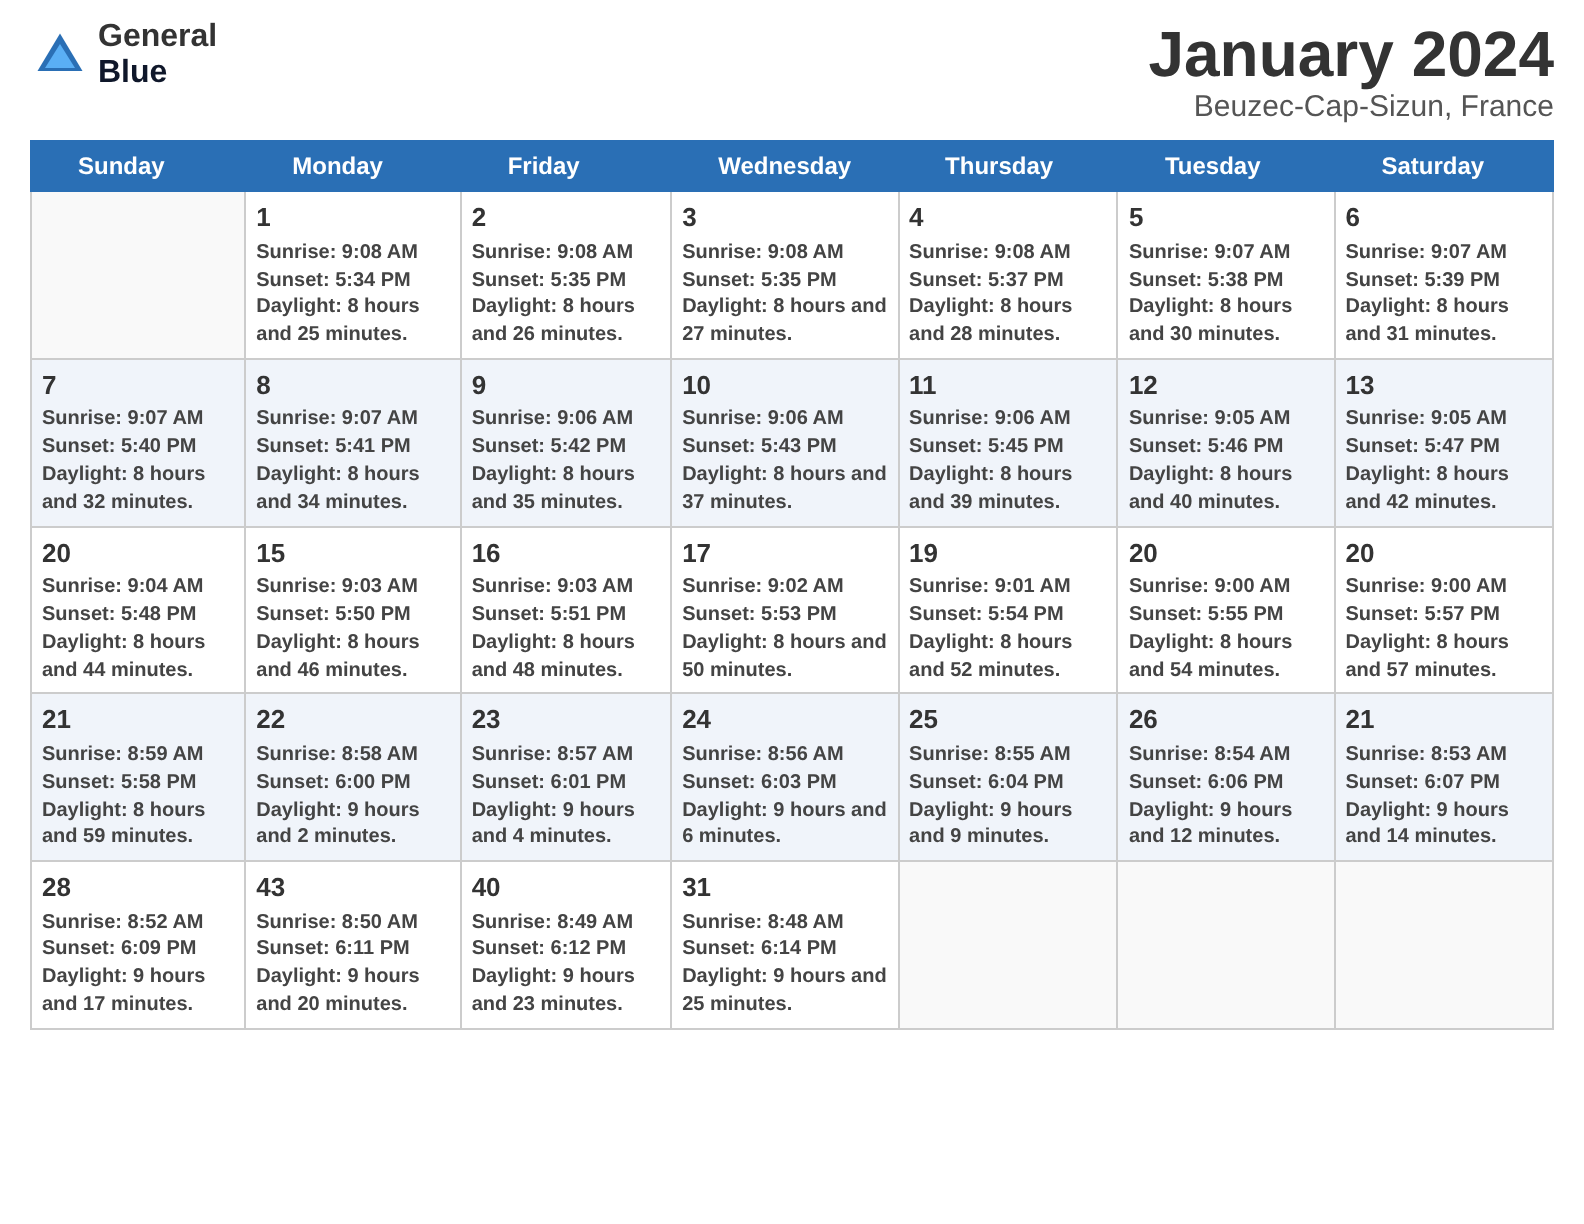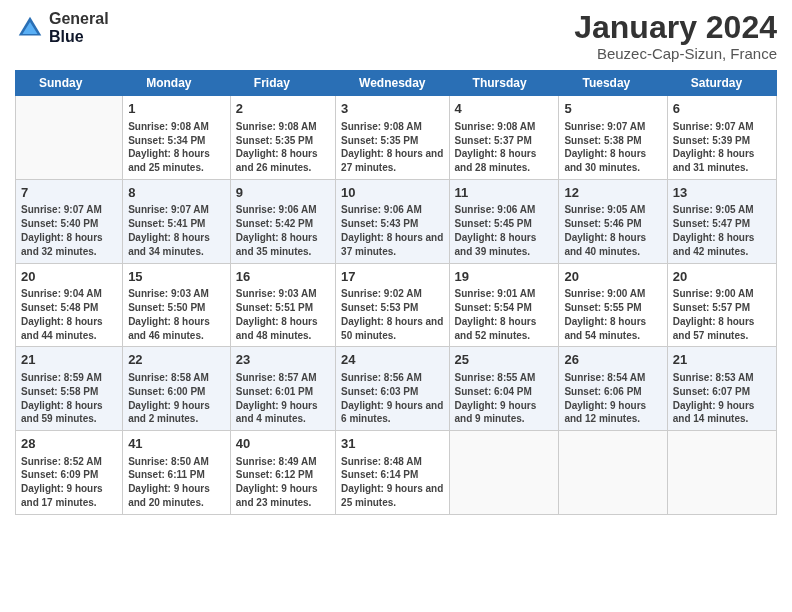--- a/index.html
+++ b/index.html
@@ -235,21 +235,21 @@
             <div class="day-number">21</div>
 <div class="day-info">Sunrise: 8:53 AM<br>Sunset: 6:07 PM<br>Daylight: 9 hours and 14 minutes.</div>
           </td>
         </tr>
         <tr>
           <td>
             <div class="day-number">28</div>
 <div class="day-info">Sunrise: 8:52 AM<br>Sunset: 6:09 PM<br>Daylight: 9 hours and 17 minutes.</div>
           </td>
           <td>
-            <div class="day-number">41</div>
+            <div class="day-number">43</div>
 <div class="day-info">Sunrise: 8:50 AM<br>Sunset: 6:11 PM<br>Daylight: 9 hours and 20 minutes.</div>
           </td>
           <td>
             <div class="day-number">40</div>
 <div class="day-info">Sunrise: 8:49 AM<br>Sunset: 6:12 PM<br>Daylight: 9 hours and 23 minutes.</div>
           </td>
           <td>
             <div class="day-number">31</div>
 <div class="day-info">Sunrise: 8:48 AM<br>Sunset: 6:14 PM<br>Daylight: 9 hours and 25 minutes.</div>
           </td>

